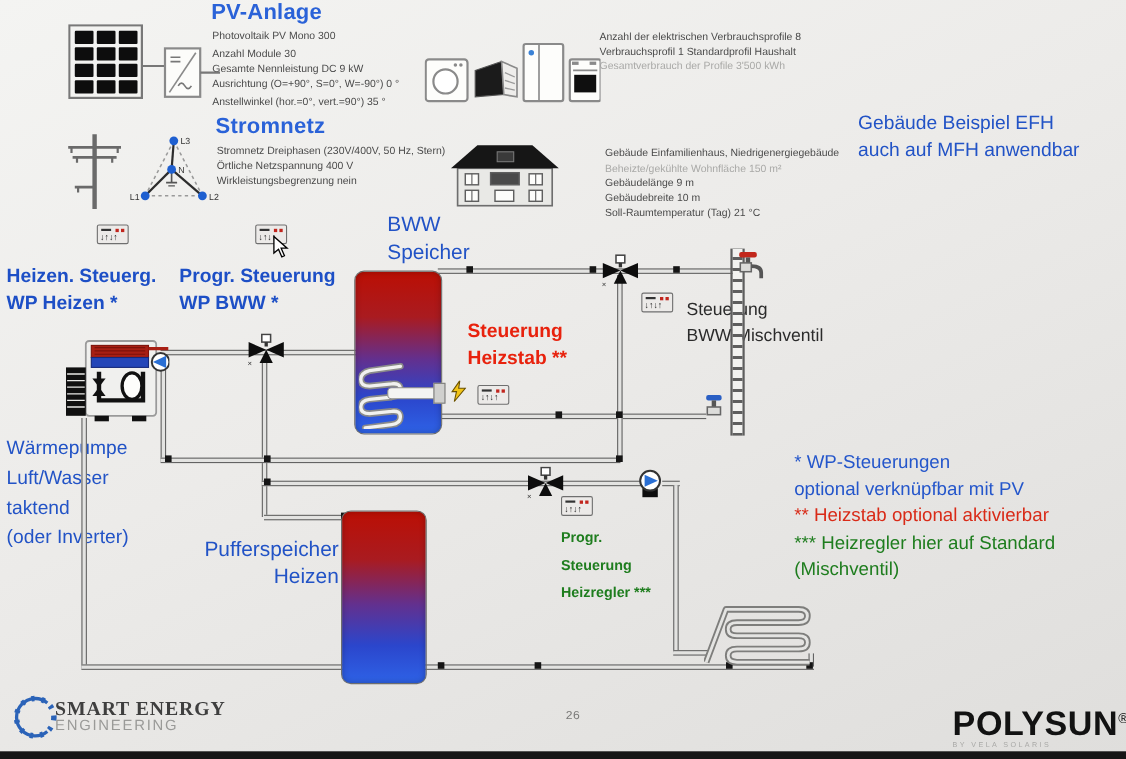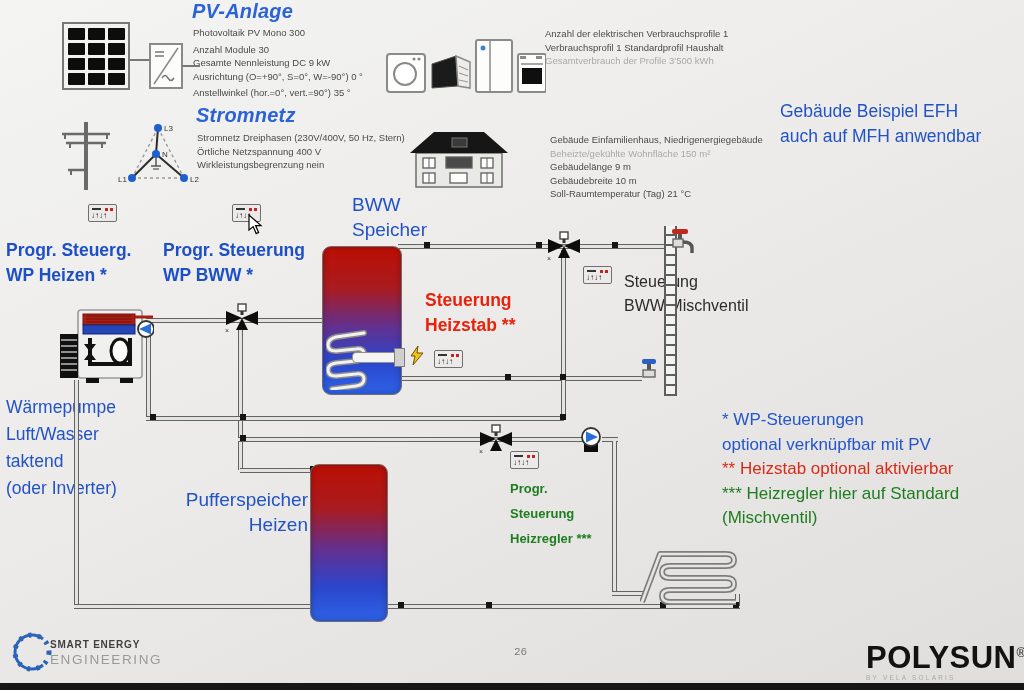--- a/index.html
+++ b/index.html
@@ -1,21 +1,21 @@
 <!DOCTYPE html>
 <html><head>
 <meta charset="utf-8">
 <style>
   html,body{margin:0;padding:0;background:#222;}
   .stage{position:relative;width:1024px;height:690px;overflow:hidden;
     background:linear-gradient(155deg,#f4f4f2 0%,#ecebe9 45%,#dfdedc 100%);
     font-family:"Liberation Sans",sans-serif;}
   .abs{position:absolute;}
   
-  .heading{font-size:20px;color:#2a62d8;font-weight:600;letter-spacing:.2px;font-style:italic;}
+  .heading{font-size:20px;color:#2a62d8;font-weight:600;letter-spacing:.2px;}
   .info{font-size:9.5px;color:#4a4a4a;line-height:13.5px;white-space:nowrap;}
   .info .gray{color:#a9a9a7;}
   .blue-big{font-size:17.5px;color:#2253c6;line-height:25px;font-weight:500;white-space:nowrap;}
   .blue-bold{font-size:17.5px;color:#1d4fc6;line-height:25px;font-weight:bold;white-space:nowrap;}
   .tank-label{font-size:19px;color:#2253c6;line-height:25px;font-weight:500;white-space:nowrap;}
   .red-bold{font-size:17.5px;color:#e8220d;line-height:25px;font-weight:bold;white-space:nowrap;}
   .green-bold{font-size:13px;color:#1e7d1e;line-height:25px;font-weight:bold;white-space:nowrap;}
   .black-label{font-size:16px;color:#2b2b2b;line-height:24px;white-space:nowrap;}
   .ann{font-size:17px;line-height:24.5px;white-space:nowrap;}
   .ann .b{color:#2456cb;} .ann .r{color:#d92a17;} .ann .g{color:#1e7d1e;}
@@ -31,21 +31,21 @@
     box-shadow:inset 0 0 6px rgba(0,0,0,.25);}
   
   .ctrl{position:absolute;width:27px;height:16px;background:#eceae8;border:1px solid #6f6f6f;border-radius:2px;z-index:6;}
   .ctrl .bar{position:absolute;left:3px;top:3px;width:9px;height:2px;background:#333;}
   .ctrl .d1{position:absolute;left:16px;top:2.5px;width:3px;height:3px;background:#c1251d;}
   .ctrl .d2{position:absolute;left:21px;top:2.5px;width:3px;height:3px;background:#c1251d;}
   .ctrl .arrows{position:absolute;left:2px;top:6px;font-size:8px;line-height:9px;color:#222;letter-spacing:0;}
   .rod{position:absolute;background:#f4f4f2;border:1px solid #8e8e8c;border-radius:4px;z-index:5;}
   .rodcap{position:absolute;background:#d0d0ce;border:1px solid #7e7e7c;z-index:5;}
   .footer-strip{position:absolute;left:0;bottom:0;width:1024px;height:7px;background:#161616;z-index:9;}
-  .brand1-top{font-size:10px;font-weight:bold;color:#3f3f3f;letter-spacing:.8px;line-height:15px;}
+  .brand1-top{font-size:18px;font-weight:bold;color:#3f3f3f;letter-spacing:.8px;line-height:15px;font-family:Liberation Serif, serif;}
   .brand1-bot{font-size:13.5px;color:#9a9a98;letter-spacing:1.6px;line-height:15px;}
   .polysun{font-size:31px;font-weight:bold;color:#121212;letter-spacing:.5px;line-height:30px;}
   .polysun sup{font-size:13px;font-weight:normal;}
   .polysun-sub{font-size:6.5px;color:#a9a9a7;letter-spacing:2.2px;margin-top:1px;}
   .page-num{font-size:11px;color:#7a7a78;font-family:Liberation Mono, monospace;}
   svg{display:block;}
 </style>
 </head>
 <body>
 
@@ -111,21 +111,21 @@
       <g>
         <rect x="132" y="26" width="28" height="38" rx="2" fill="#fdfdfb" stroke="#8a8a8a" stroke-width="2"></rect>
         <rect x="134" y="28" width="6" height="3" fill="#8a8a8a"></rect>
           <rect x="150" y="28" width="6" height="3" fill="#8a8a8a"></rect>
         <line x1="135" y1="36" x2="157" y2="36" stroke="#8a8a8a" stroke-width="1.5"></line>
         <rect x="136" y="40" width="20" height="16" fill="#0f0f0f"></rect>
       </g>
     </svg>
   </div>
   <div class="abs info" style="left:545px;top:27px">
-    <div>Anzahl der elektrischen Verbrauchsprofile 1</div>
+    <div>Anzahl der elektrischen Verbrauchsprofile 8</div>
     <div>Verbrauchsprofil 1 Standardprofil Haushalt</div>
     <div class="gray">Gesamtverbrauch der Profile 3'500 kWh</div>
   </div>
 
   <div class="abs" style="left:56px;top:118px;z-index:5">
     <svg width="58" height="76" viewBox="0 0 58 76">
       <line x1="30" y1="4" x2="30" y2="72" stroke="#6a6a6a" stroke-width="4"></line>
       <line x1="6" y1="16" x2="54" y2="16" stroke="#6a6a6a" stroke-width="2.5"></line>
       <line x1="10" y1="25" x2="50" y2="25" stroke="#6a6a6a" stroke-width="2.5"></line>
       <line x1="9" y1="16" x2="9" y2="21" stroke="#6a6a6a" stroke-width="2"></line>
@@ -196,21 +196,21 @@
   <div class="abs blue-big" style="left:780px;top:99px">
     <div>Gebäude Beispiel EFH</div>
     <div>auch auf MFH anwendbar</div>
   </div>
 
   <div class="abs tank-label" style="left:352px;top:192px">
     <div>BWW</div>
       <div>Speicher</div>
   </div>
   <div class="abs blue-bold" style="left:6px;top:238px">
-    <div>Progr. Steuerg.</div>
+    <div>Heizen. Steuerg.</div>
       <div>WP Heizen *</div>
   </div>
   <div class="abs blue-bold" style="left:163px;top:238px">
     <div>Progr. Steuerung</div>
       <div>WP BWW *</div>
   </div>
   <div class="abs red-bold" style="left:425px;top:288px">
     <div>Steuerung</div>
       <div>Heizstab **</div>
   </div>

